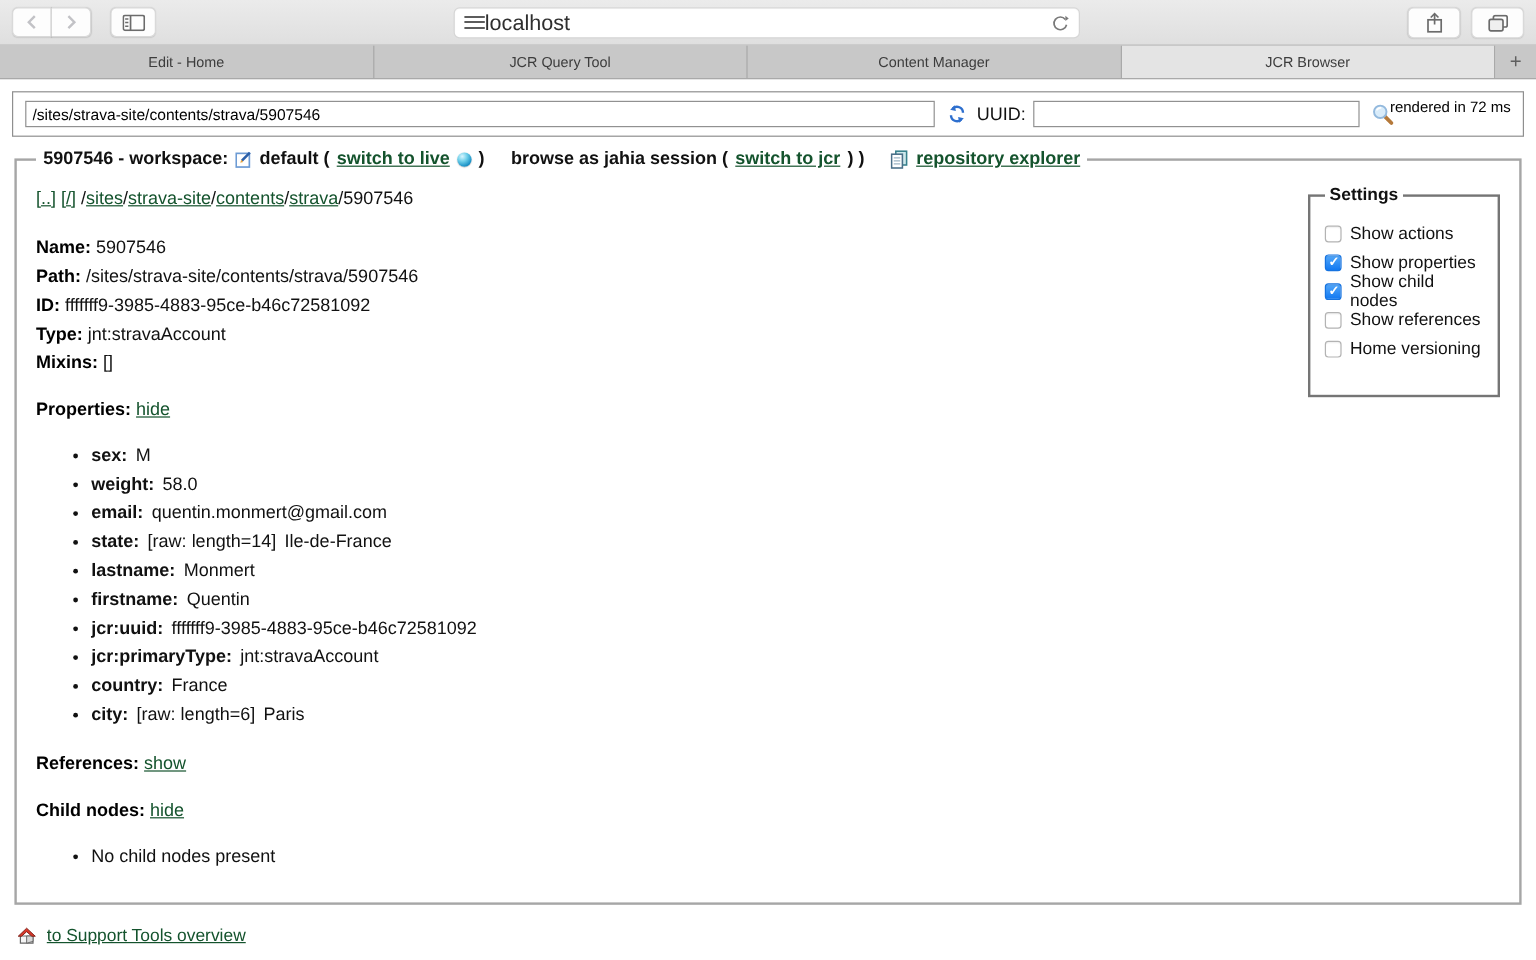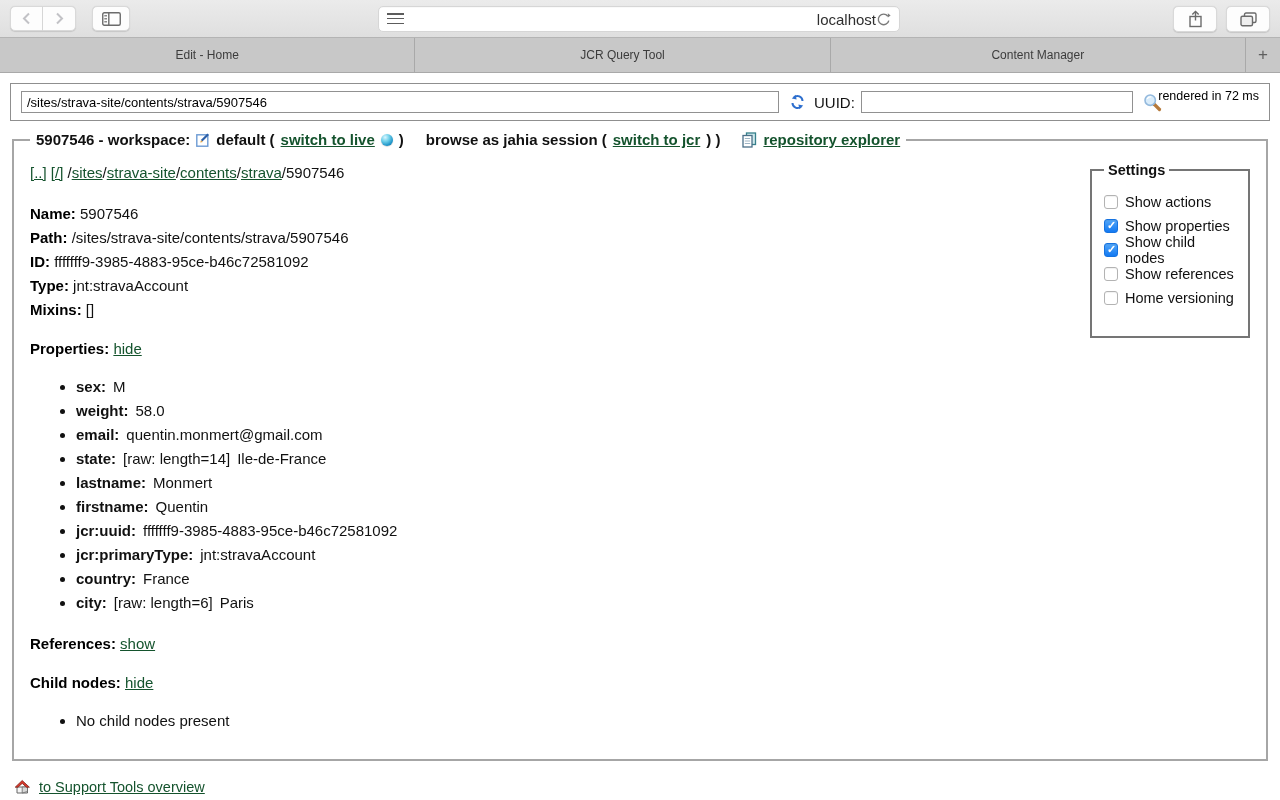--- a/index.html
+++ b/index.html
@@ -25,31 +25,31 @@
   }
   .btn-back { width:33px; border-top-right-radius:0; border-bottom-right-radius:0; }
   .btn-fwd  { width:33px; border-left:none; border-top-left-radius:0; border-bottom-left-radius:0; }
   .btn-sidebar { width:38px; margin-left:16px; }
   .addressbar {
     position:absolute; left:378px; width:522px; top:6px; height:26px;
     background:#fff; border:1px solid #d6d6d6; border-radius:5px;
     display:flex; align-items:center; padding:0 8px;
     box-shadow:inset 0 0.5px 1px rgba(0,0,0,.05);
   }
-  .addr-text { flex:1; text-align:right; font-size:15px; color:#2f2f2f; }
+  .addr-text { flex:1; text-align:left; font-size:18px; color:#2f2f2f; }
   .chrome-right { position:absolute; right:10px; top:6px; display:flex; gap:9px; }
   .chrome-right .chrome-btn { width:44px; height:26px; }
 
   .reader-lines { width:17px; height:12px; display:inline-block;
     background:repeating-linear-gradient(#5c5c5c 0 1.6px, transparent 1.6px 4.8px);
   }
 
   
   .tabbar {
-    height:35px; background:#c8c8c8; border-bottom:1px solid #a9a9a9;
+    height:28px; background:#c8c8c8; border-bottom:1px solid #a9a9a9;
     display:flex; font-size:12px; color:#3c3c3c;
   }
   .tab {
     flex:1; display:flex; align-items:center; justify-content:center;
     border-right:1px solid #a9a9a9; cursor:default;
     white-space:nowrap; overflow:hidden;
   }
   .tab.active { background:#e4e4e4; }
   .tab-plus { width:34px; display:flex; align-items:center; justify-content:center;
     font-size:17px; color:#5f5f5f; font-weight:300; }
@@ -195,20 +195,23 @@
 
 <div class="tabbar">
   <div class="tab">
       <span>Edit - Home</span>
     </div>
   <div class="tab">
       <span>JCR Query Tool</span>
     </div>
   <div class="tab">
       <span>Content Manager</span>
+    </div>
+  <div class="tab active">
+      <span>JCR Browser</span>
     </div>
   <div class="tab-plus">+</div>
 </div>
 
 <div class="page">
 
   <div class="toolbar-box">
     <input class="path-input" type="text" value="/sites/strava-site/contents/strava/5907546" style="">
     <span class="icon" style="margin-left:10px">
       <svg width="17" height="16" viewBox="0 0 17 16">

